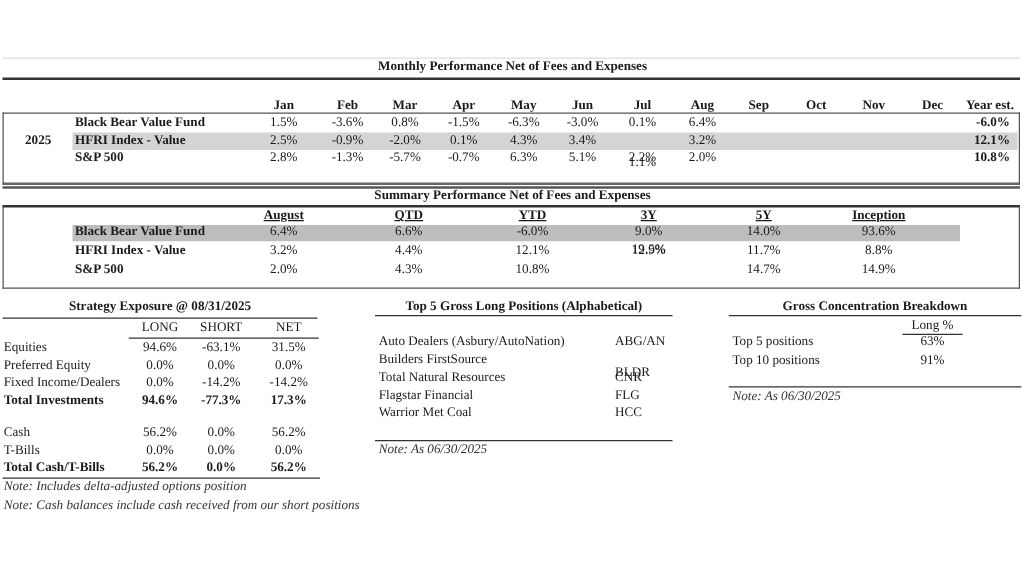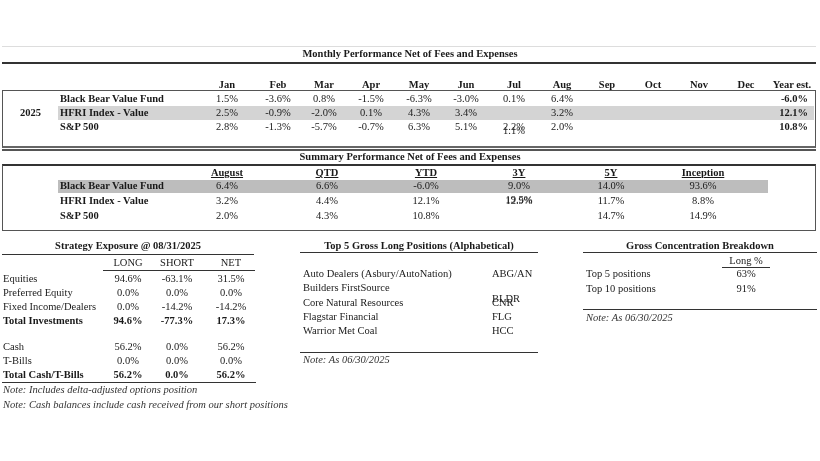--- a/index.html
+++ b/index.html
@@ -176,21 +176,21 @@
 <div class="abs note" style="left:3px;top:384px">Note: Includes delta-adjusted options position</div>
 <div class="abs note" style="left:3px;top:399px">Note: Cash balances include cash received from our short positions</div>
 
 <div class="abs sec-title" style="left:300px;top:240px;width:238px">Top 5 Gross Long Positions (Alphabetical)</div>
 <div class="abs rule" style="left:300px;top:252px;width:238px"></div>
 
 <div class="abs cell" style="left:303px;top:267px">Auto Dealers (Asbury/AutoNation)</div>
 <div class="abs cell" style="left:492px;top:267px">ABG/AN</div>
 <div class="abs cell" style="left:303px;top:281px">Builders FirstSource</div>
 <div class="abs cell" style="left:492px;top:292px">BLDR</div>
-<div class="abs cell" style="left:303px;top:296px">Core Natural Resources</div>
+<div class="abs cell" style="left:303px;top:296px">Total Natural Resources</div>
 <div class="abs cell" style="left:492px;top:296px">CNR</div>
 <div class="abs cell" style="left:303px;top:310px">Flagstar Financial</div>
 <div class="abs cell" style="left:492px;top:310px">FLG</div>
 <div class="abs cell" style="left:303px;top:324px">Warrior Met Coal</div>
 <div class="abs cell" style="left:492px;top:324px">HCC</div>
 
 <div class="abs rule" style="left:300px;top:352px;width:238px;border-top-width:1px"></div>
 <div class="abs note" style="left:303px;top:354px">Note: As 06/30/2025</div>
 
 <div class="abs sec-title" style="left:583px;top:240px;width:234px">Gross Concentration Breakdown</div>

